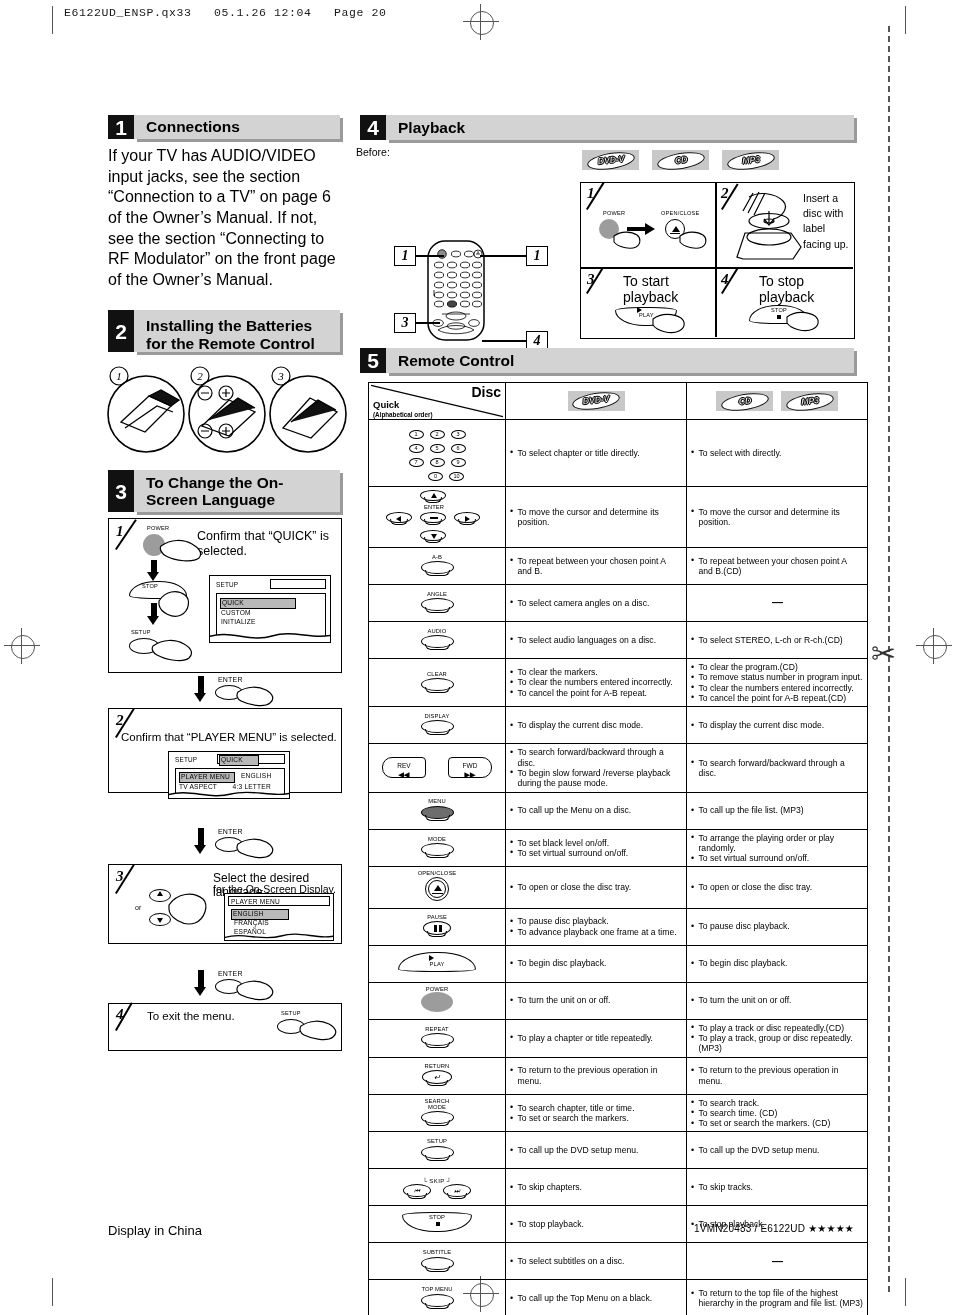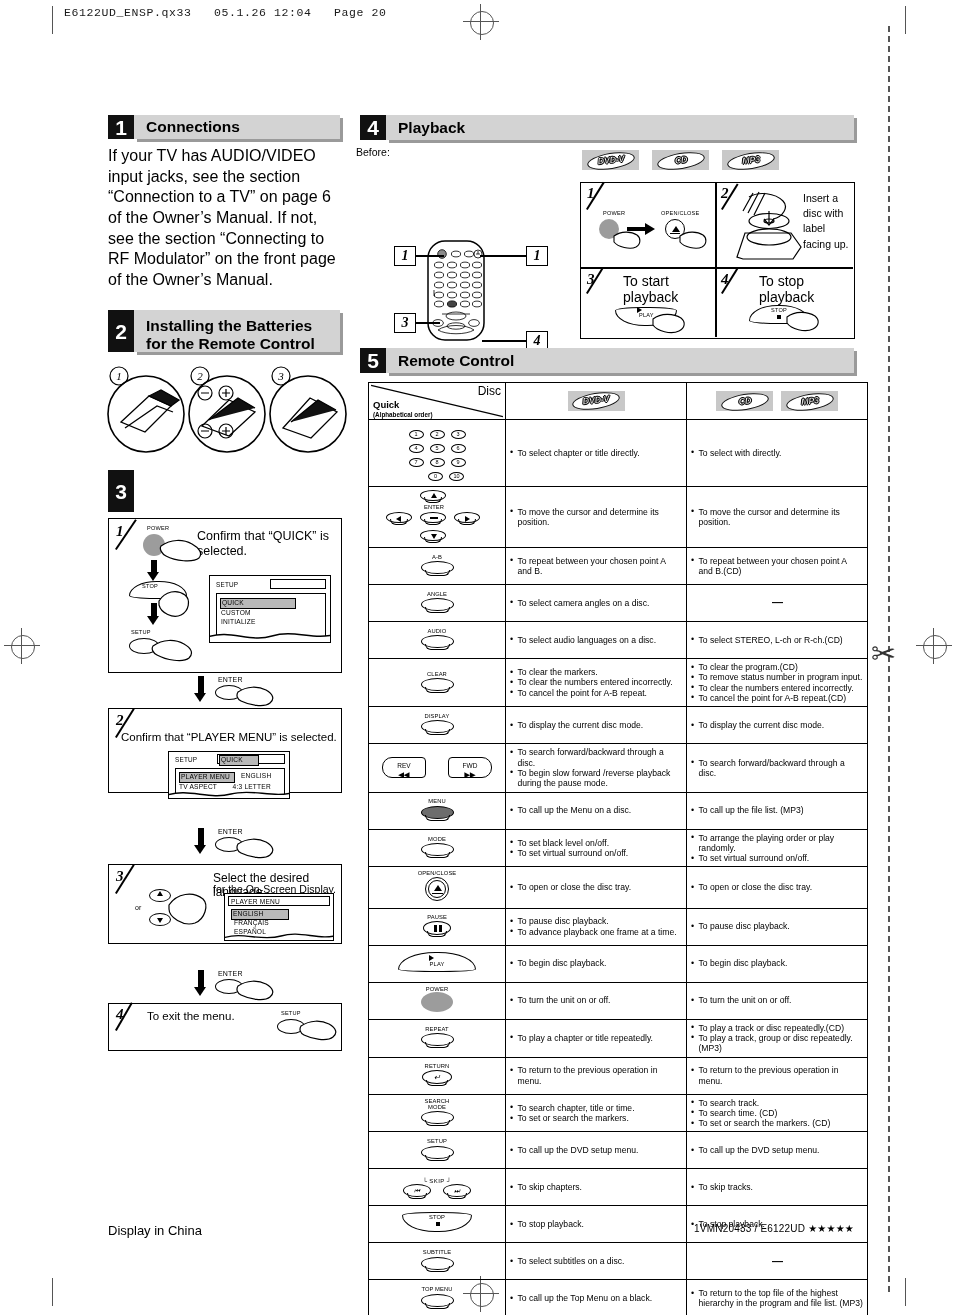--- a/index.html
+++ b/index.html
@@ -177,20 +177,24 @@
     </g>
     <g font-size="11" font-family="Liberation Serif, serif" font-style="italic" text-anchor="middle">
       <text x="14" y="18">1</text>
       <text x="95" y="18">2</text>
       <text x="176" y="18">3</text>
     </g>
   </svg>
 
   <div class="sechead" style="left:108px;top:470px;width:232px;height:42px;">
     <div class="secnum">3</div>
+    <div class="secbar" style="flex:1;flex-direction:column;align-items:flex-start;justify-content:center;">
+      <span>To Change the On-</span>
+      <span>Screen Language</span>
+    </div>
   </div>
 
   <div class="box" style="left:108px;top:518px;width:234px;height:155px;">
     <div class="slash" style="left:6px;top:30px;width:36px;transform:rotate(-56deg);"></div>
     <div class="boxnum" style="left:7px;top:4px;">1</div>
     <div class="capt" style="left:88px;top:10px;width:140px;">Confirm that “QUICK” is selected.</div>
     <div class="caps" style="left:38px;top:6px;">POWER</div>
     <div class="circbtn" style="left:34px;top:15px;width:22px;height:22px;"></div>
     <svg style="position:absolute;left:50px;top:18px;" width="46" height="26" viewBox="0 0 46 26">
         <path d="M2 9 C12 2, 24 2, 33 7 C40 11, 44 16, 40 21 C34 26, 16 24, 7 19 C3 17, 0 12, 2 9 Z" fill="#fff" stroke="#000" stroke-width="1.2"></path>
@@ -468,21 +472,21 @@
       </div>
   </div>
 
   <table class="rctable" style="left:368px;top:382px;width:472px;">
     <thead>
       <tr>
         <td class="btncell hdrcell">
           <svg class="hdrdiag" viewBox="0 0 132 30" preserveAspectRatio="none">
               <line x1="2" y1="2" x2="130" y2="28" stroke="#000" stroke-width="1.1"></line>
             </svg>
-          <div style="position:absolute;right:4px;top:1px;font-size:12px;font-weight:normal;">Disc</div>
+          <div style="position:absolute;right:4px;top:1px;font-size:14px;font-weight:bold;">Disc</div>
           <div style="position:absolute;left:4px;bottom:9px;font-size:9.5px;font-weight:bold;">Quick</div>
           <div style="position:absolute;left:4px;bottom:1px;font-size:6.3px;font-weight:bold;">(Alphabetical order)</div>
         </td>
         <td class="desc" style="text-align:center;">
           <div class="discbadge">
               <div class="discglyph">
                 <div class="dsk"></div>
                 <div class="dtxt">DVD-V</div>
               </div>
             </div>

